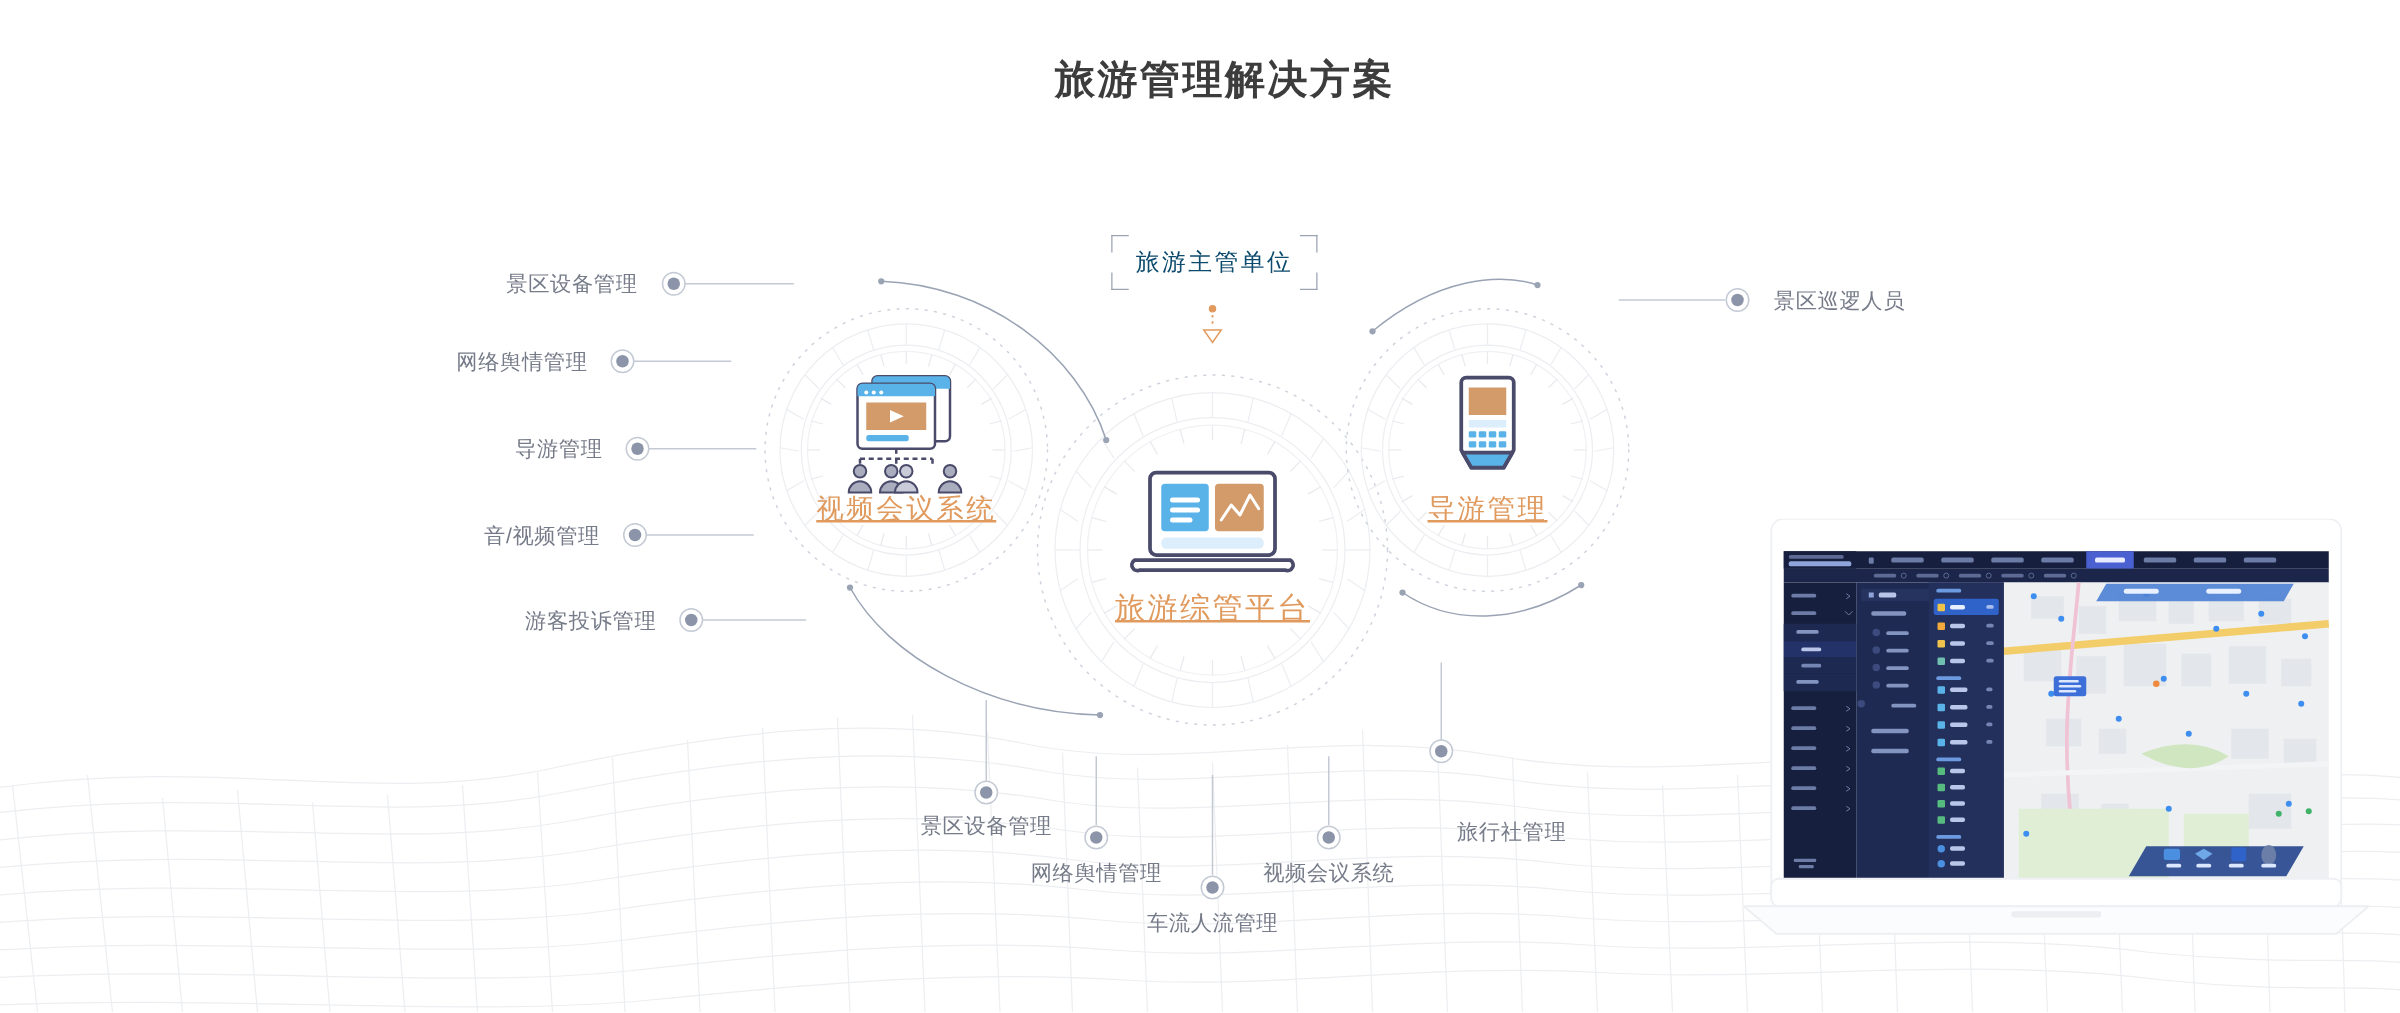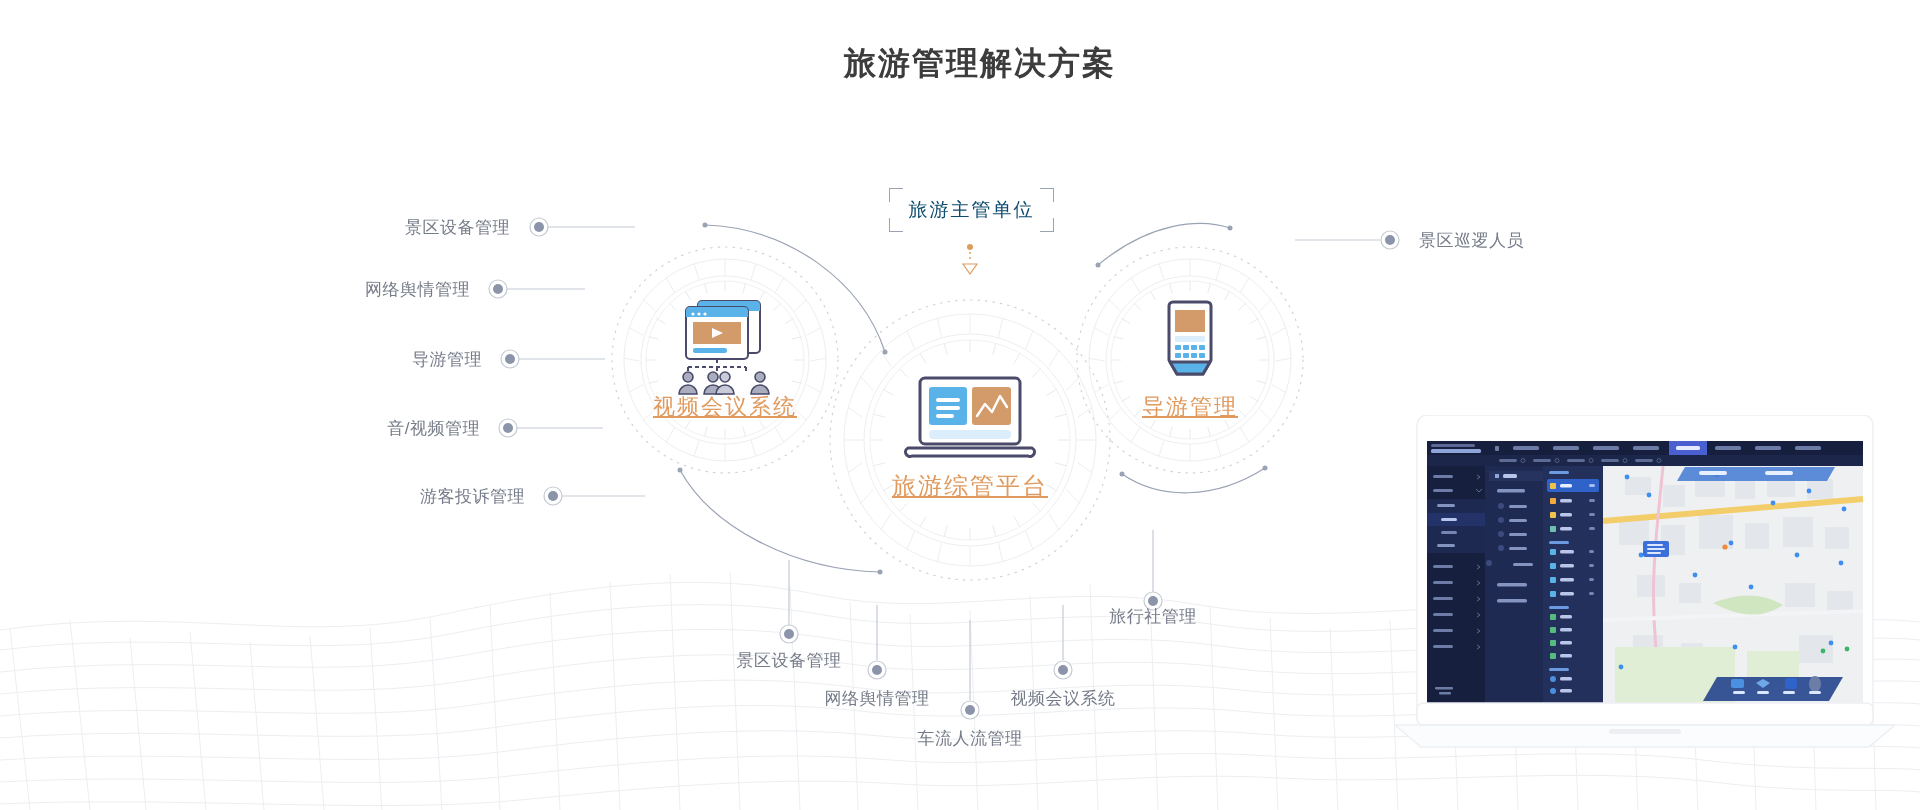--- a/index.html
+++ b/index.html
@@ -417,21 +417,21 @@
 <div class="node-label r" style="left:172px; top:348px; width:310px;">导游管理</div>
 <div class="node-label r" style="left:215px; top:485px; width:310px;">游客投诉管理</div>
 <div class="node-label r" style="left:170px; top:417px; width:310px;">音/视频管理</div>
 
 <div class="node-label" style="left:1419px; top:229px;">景区巡逻人员</div>
 
 <div class="node-label" style="left:689px; top:649px; width:200px; text-align:center;">景区设备管理</div>
 <div class="node-label" style="left:777px; top:687px; width:200px; text-align:center;">网络舆情管理</div>
 <div class="node-label" style="left:870px; top:727px; width:200px; text-align:center;">车流人流管理</div>
 <div class="node-label" style="left:963px; top:687px; width:200px; text-align:center;">视频会议系统</div>
-<div class="node-label" style="left:1053px; top:605px; width:200px; text-align:center;">旅行社管理</div>
+<div class="node-label" style="left:1053px; top:654px; width:200px; text-align:right;">旅行社管理</div>
 
 </div>
 
 <svg id="laptop-mockup" viewBox="0 0 500 370">
 
   <rect x="22" y="0" width="456" height="310" rx="10" fill="#ffffff" stroke="#eef0f3" stroke-width="1.5"></rect>
 
   <rect x="32" y="26" width="436" height="262" fill="#ffffff"></rect>
 
   <g>

